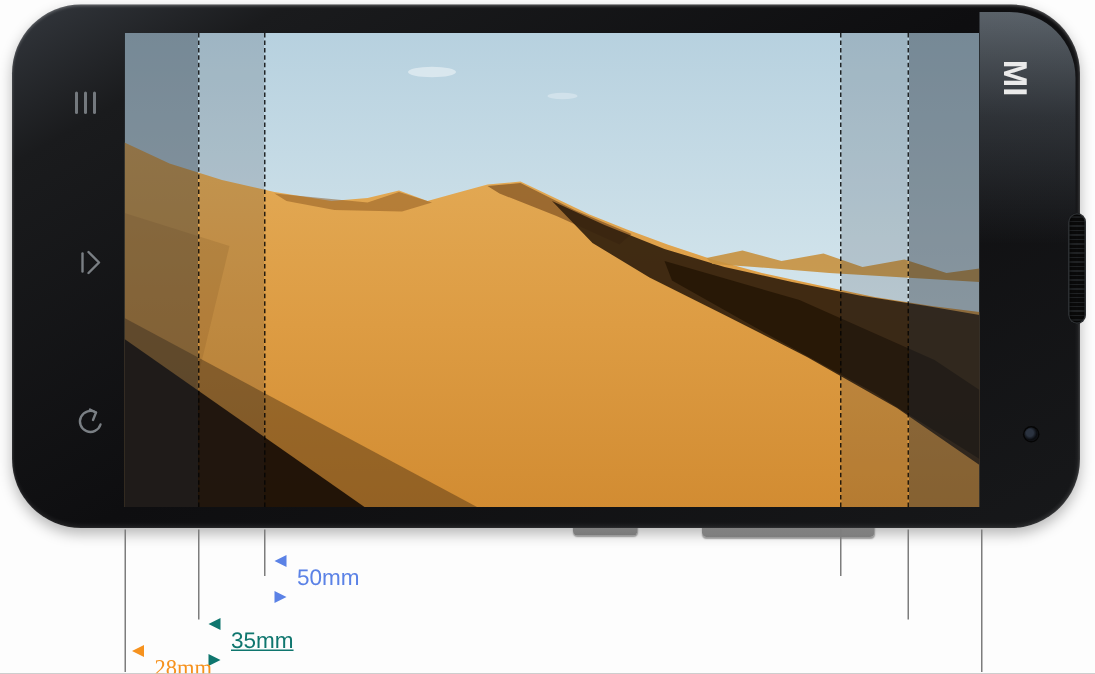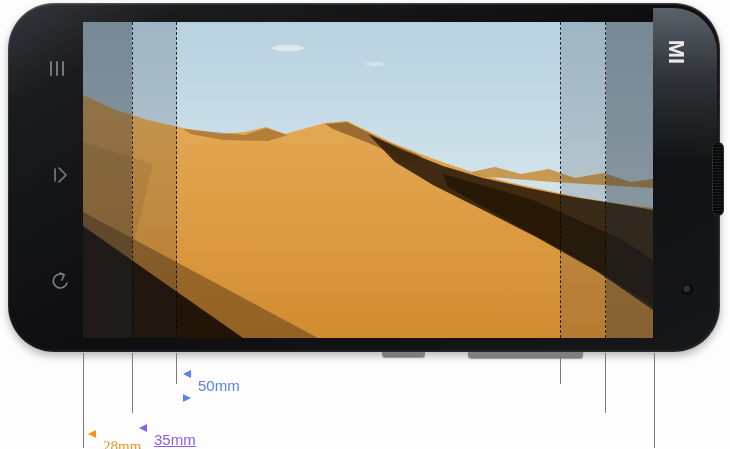--- a/index.html
+++ b/index.html
@@ -63,21 +63,21 @@
   #ext-35l{left:132px;height:60px;} #ext-35r{left:605px;height:60px;}
   #ext-50l{left:176px;height:31px;} #ext-50r{left:560px;height:31px;}
 
   .dim{position:absolute;display:flex;align-items:flex-start;height:16px;font-size:15px;z-index:4;flex-direction:column;}
   .dim .line{flex:1;height:1px;background:currentColor;}
   .dim .head{width:0;height:0;border-top:4px solid transparent;border-bottom:4px solid transparent;}
   .dim .head.l{border-right:8px solid;}
   .dim .head.r{border-left:8px solid;}
   .dim .lbl{margin:0 15px;line-height:16px;white-space:nowrap;}
   #dim-50{left:183px;top:370px;width:370px;color:#5b82e6;}
-  #dim-35{left:139px;top:424px;width:459px;color:#8b5cf6;text-decoration:underline;}
+  #dim-35{left:139px;top:412px;width:459px;color:#0f766e;text-decoration:underline;}
   #dim-28{left:88px; top:430px;width:559px;color:#f6921e;font-family:Liberation Serif, serif;}
 </style>
 </head>
 <body>
 
 <div class="stage">
 
   <div id="btn-power" class="phys-btn"></div>
   <div id="btn-volume" class="phys-btn"></div>
 

